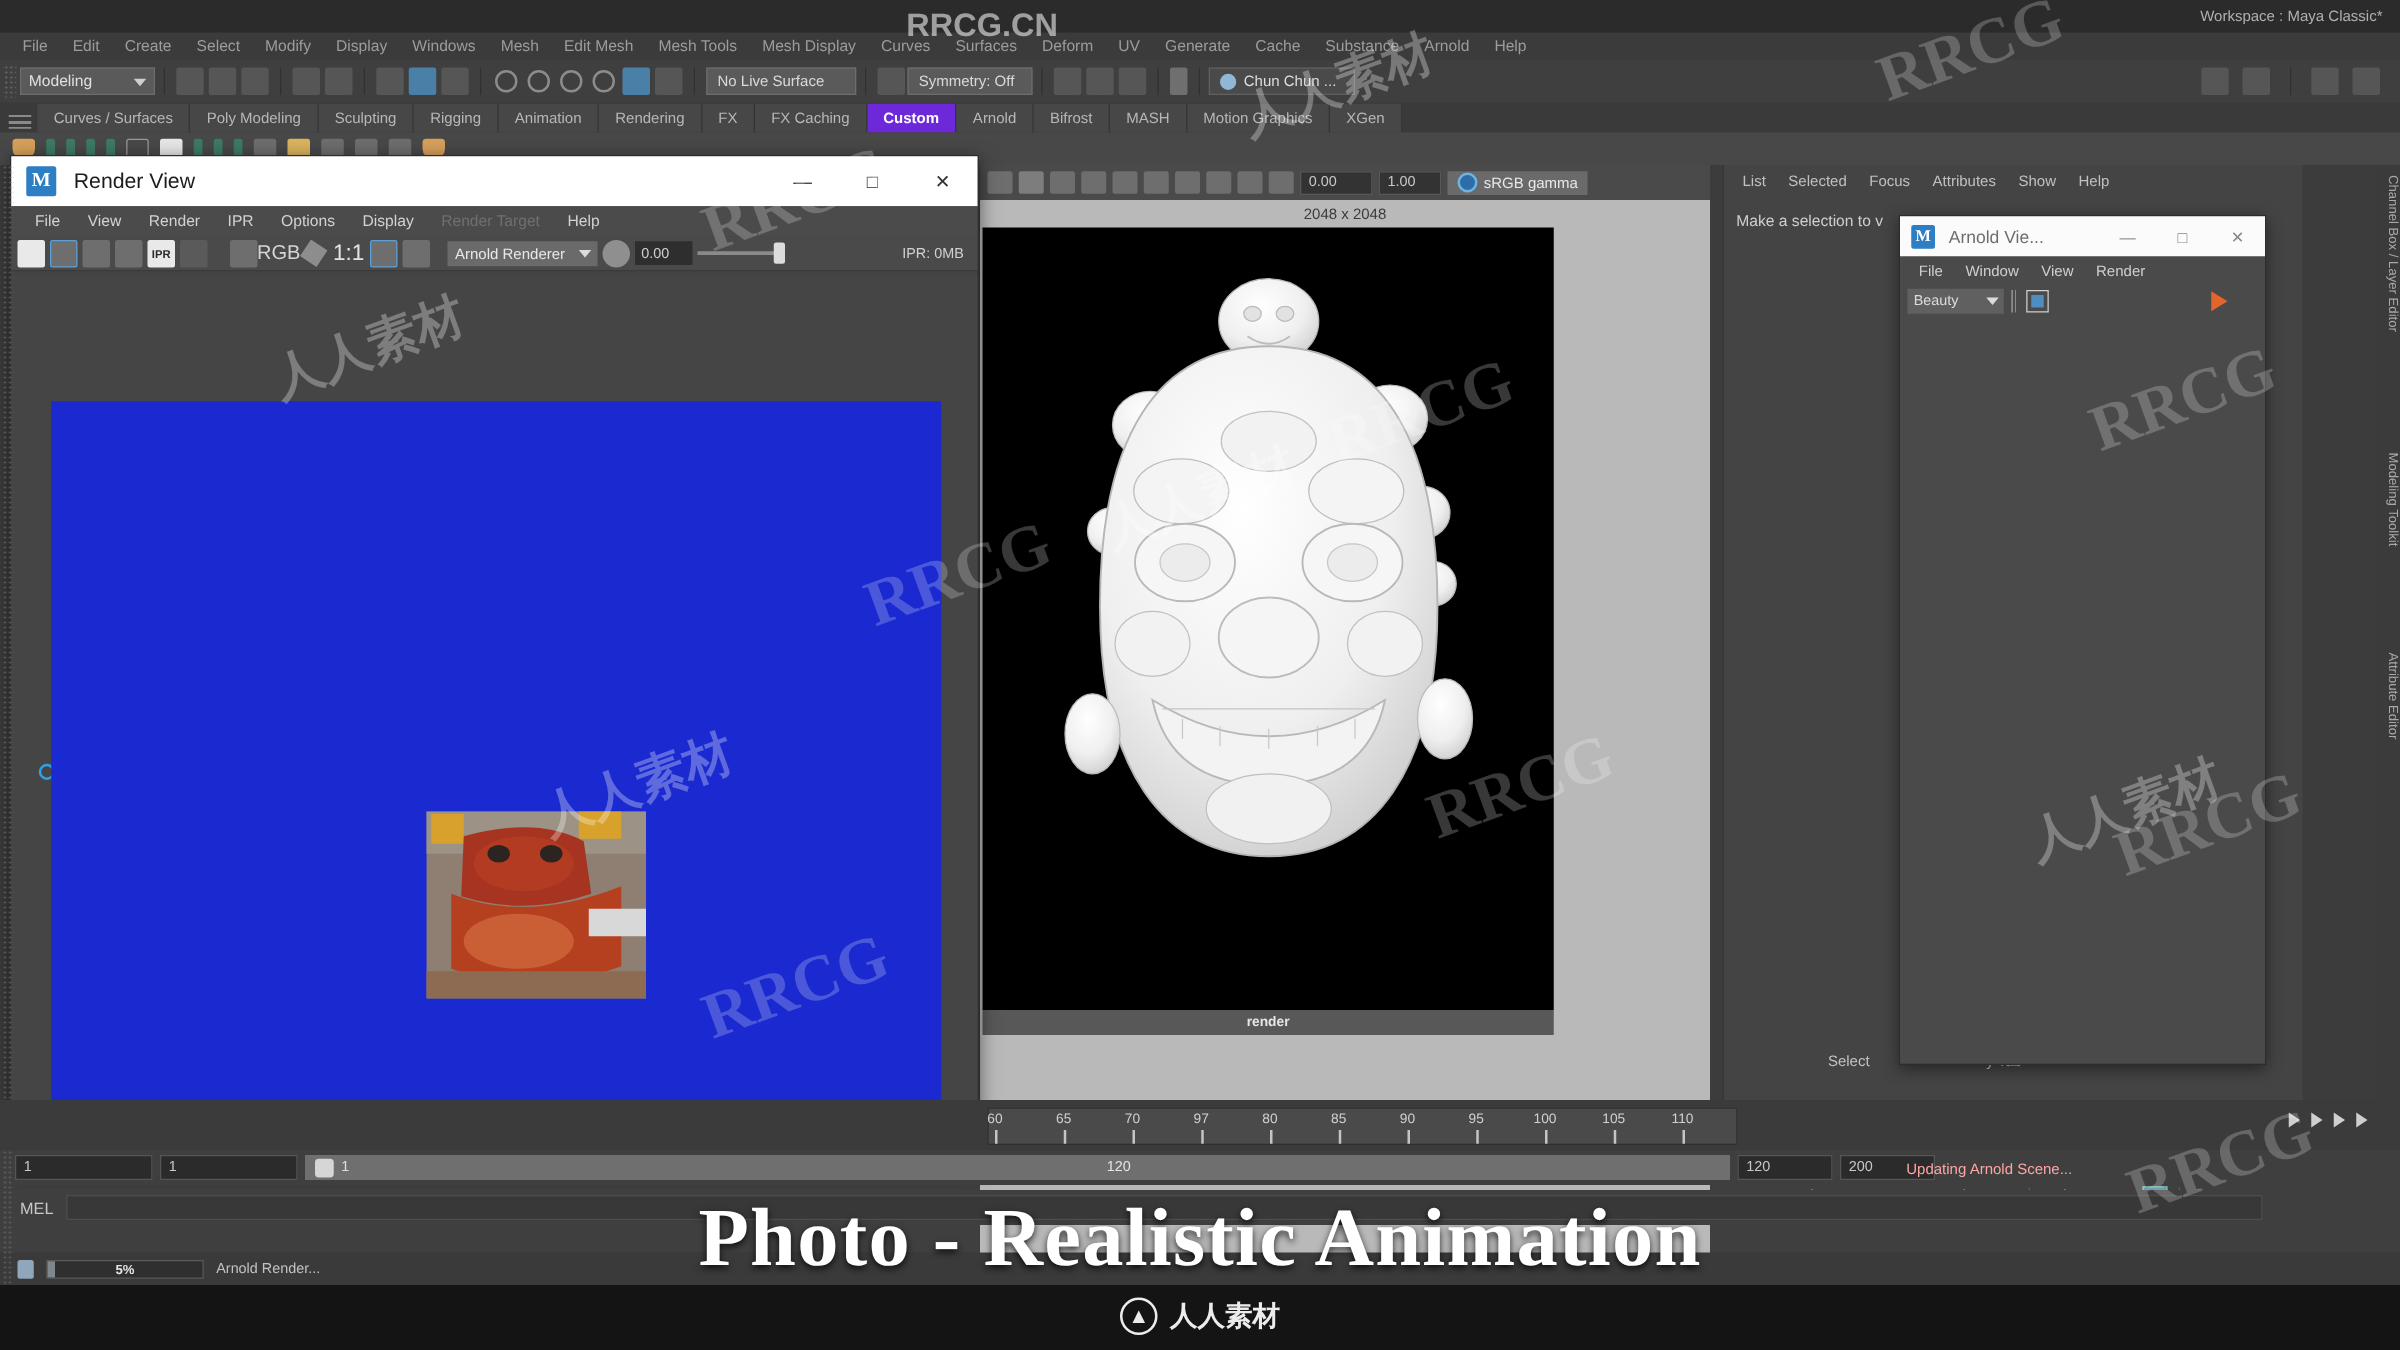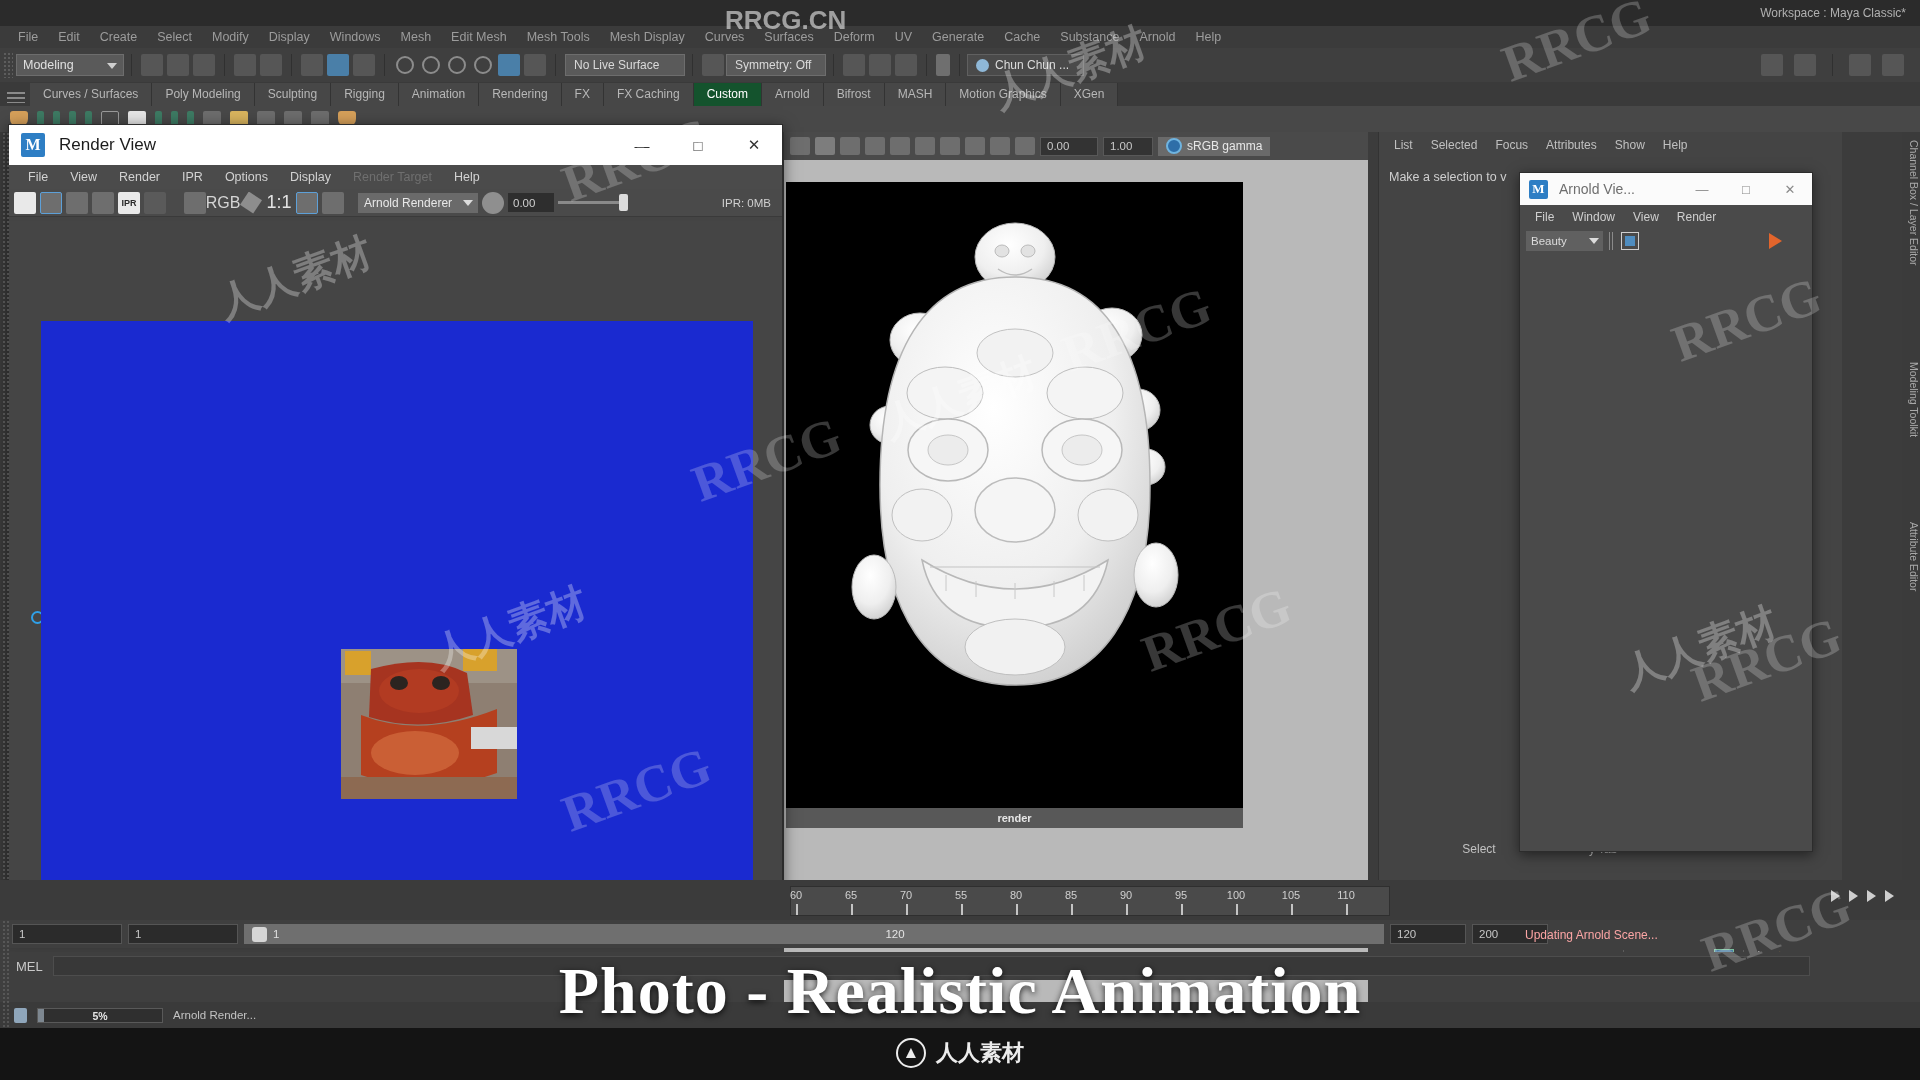--- a/index.html
+++ b/index.html
@@ -46,21 +46,21 @@
   .usercircle{ width:13px;height:13px;border-radius:50%;background:#8fb8d8; }
 
   
   .shelftabs{ position:absolute; left:0; top:82px; width:1920px; height:24px;
     background:#3a3a3a; display:flex; align-items:flex-end; }
   .shelftabs .hb{ width:18px; height:18px; margin:0 5px 3px 7px;
     background:repeating-linear-gradient(#8a8a8a 0 2px, transparent 2px 5px);
     height:11px; }
   .stab{ font-size:12px; color:#b7b7b7; padding:4px 13px 5px; background:#474747;
     border-right:1px solid #333; white-space:nowrap; }
-  .stab.sel{ background:#14532d; color:#ffffff; font-weight:normal; }
+  .stab.sel{ background:#6d28d9; color:#ffffff; font-weight:bold; }
 
   .shelfbar{ position:absolute; left:0; top:106px; width:1920px; height:26px;
     background:#484848; display:flex; align-items:center; padding-left:10px; gap:9px;}
   .sh{ width:18px; height:16px; border-radius:2px; background:#6d6d6d; }
   .sh.o{ background:#d6a05a; border-radius:3px 3px 8px 8px; }
   .sh.g{ background:#3d7a63; width:7px; }
   .sh.w{ background:#e6e6e6; }
   .sh.y{ background:#d9b45e; }
   .sh.t{ background:none; border:1px solid #9a9a9a; }
 
@@ -388,20 +388,21 @@
       <div class="vp-field" style="width:50px;">
         <span>1.00</span>
       </div>
       <div class="srgb">
         <span class="srgb-ic"></span>
         <span>sRGB gamma</span>
       </div>
     </div>
 
     <div class="render-area">
+      <div class="render-res">2048 x 2048</div>
       <div class="render-img">
         <div class="head-wrap">
           <svg width="330" height="560" viewBox="0 0 330 560">
             <defs>
               <radialGradient id="gw" cx="42%" cy="32%" r="72%">
                 <stop offset="0%" stop-color="#ffffff"></stop>
                 <stop offset="62%" stop-color="#efefef"></stop>
                 <stop offset="100%" stop-color="#cfcfcf"></stop>
               </radialGradient>
             </defs>
@@ -573,21 +574,21 @@
   </div>
 
   <div class="timeline">
     <div class="tl-track">
       <span class="tlab" style="left:5px;">60</span>
       <span class="tick" style="left:5px;"></span>
       <span class="tlab" style="left:60px;">65</span>
       <span class="tick" style="left:60px;"></span>
       <span class="tlab" style="left:115px;">70</span>
       <span class="tick" style="left:115px;"></span>
-      <span class="tlab" style="left:170px;">55</span>
+      <span class="tlab" style="left:170px;">97</span>
       <span class="tick" style="left:170px;"></span>
       <span class="tlab" style="left:225px;">80</span>
       <span class="tick" style="left:225px;"></span>
       <span class="tlab" style="left:280px;">85</span>
       <span class="tick" style="left:280px;"></span>
       <span class="tlab" style="left:335px;">90</span>
       <span class="tick" style="left:335px;"></span>
       <span class="tlab" style="left:390px;">95</span>
       <span class="tick" style="left:390px;"></span>
       <span class="tlab" style="left:445px;">100</span>

